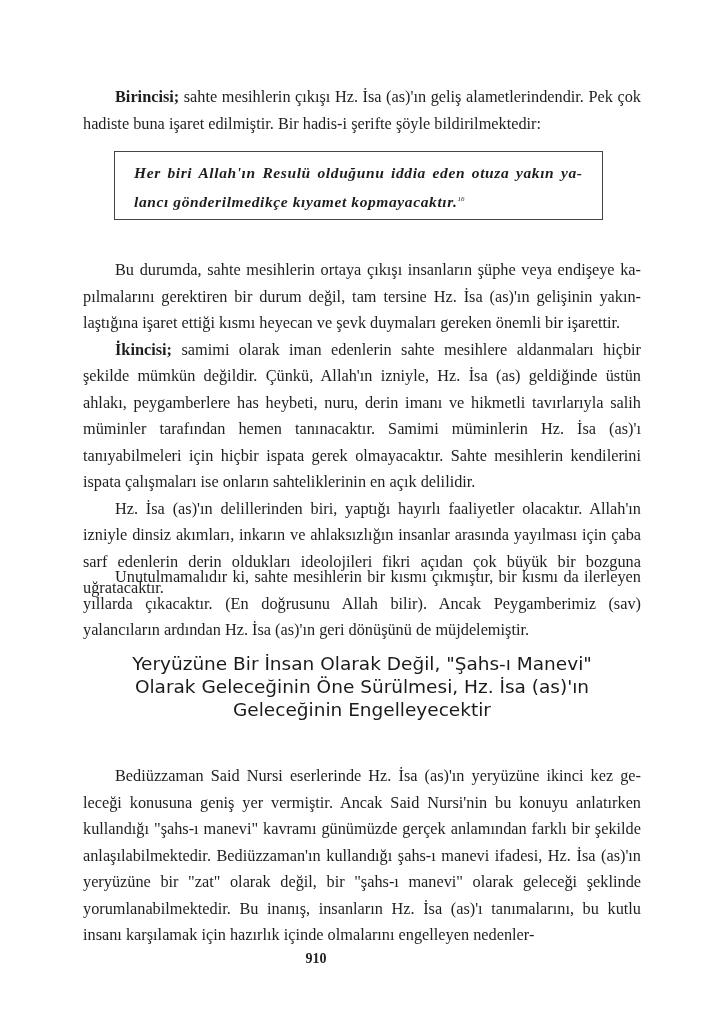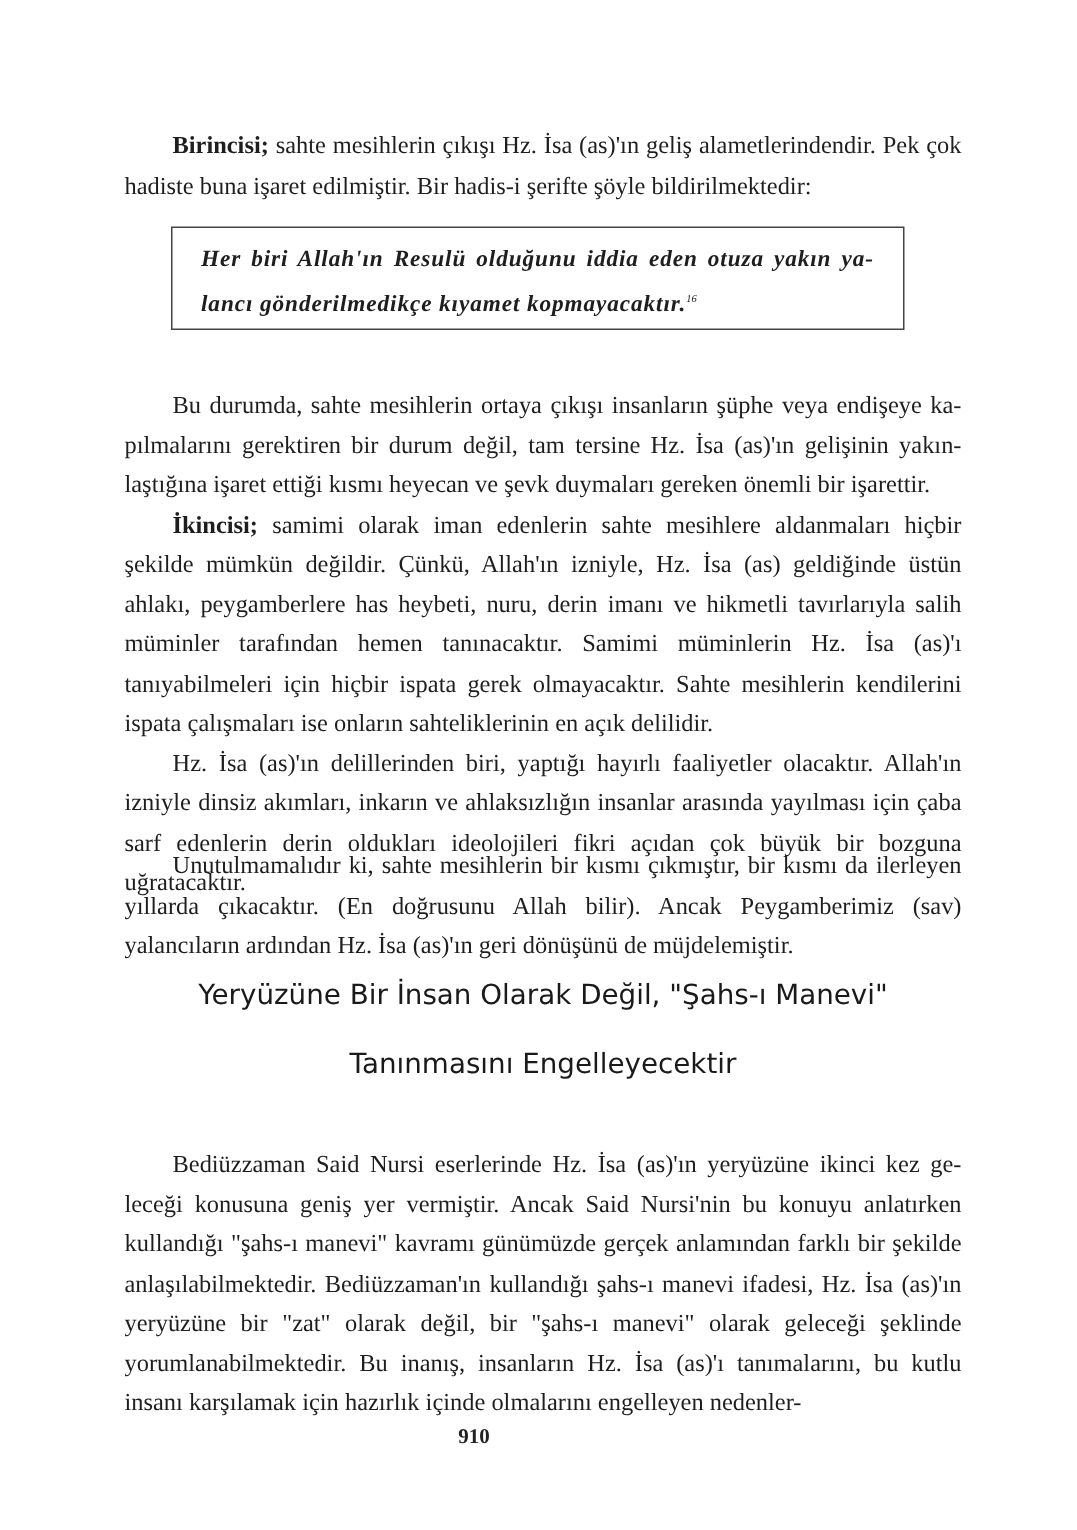--- a/index.html
+++ b/index.html
@@ -108,22 +108,22 @@
     <p class="p"><span class="b">İkincisi;</span><span> samimi olarak iman edenlerin sahte mesihlere aldanmaları hiçbir şekilde mümkün değildir. Çünkü, Allah'ın izniyle, Hz. İsa (as) geldiğinde üstün ahlakı, peygamberlere has heybeti, nuru, derin imanı ve hikmetli tavırlarıyla sa­lih müminler tarafından hemen tanınacaktır. Samimi müminlerin Hz. İsa (as)'ı tanıyabilmeleri için hiçbir ispata gerek olmayacaktır. Sahte mesihlerin kendileri­ni ispata çalışmaları ise onların sahteliklerinin en açık delilidir.</span></p>
     <p class="p">Hz. İsa (as)'ın delillerinden biri, yaptığı hayırlı faaliyetler olacaktır. Allah'ın izniyle dinsiz akımları, inkarın ve ahlaksızlığın insanlar arasında yayılması için çaba sarf edenlerin derin oldukları ideolojileri fikri açıdan çok büyük bir bozgu­na uğratacaktır.</p>
   </div>
 
   <div class="sec3">
     <p class="p">Unutulmamalıdır ki, sahte mesihlerin bir kısmı çıkmıştır, bir kısmı da iler­leyen yıllarda çıkacaktır. (En doğrusunu Allah bilir). Ancak Peygamberimiz (sav) yalancıların ardından Hz. İsa (as)'ın geri dönüşünü de müjdelemiştir.</p>
   </div>
 
   <h2 class="heading">
     <span>Yeryüzüne Bir İnsan Olarak Değil, "Şahs-ı Manevi"</span><br>
-    <br>
-    <span>Tanınmasını Engelleyecektir</span>
+    <span>Olarak Geleceğinin Öne Sürülmesi, Hz. İsa (as)'ın</span><br>
+    <span>Geleceğinin Engelleyecektir</span>
   </h2>
 
   <div class="sec4">
     <p class="p">Bediüzzaman Said Nursi eserlerinde Hz. İsa (as)'ın yeryüzüne ikinci kez ge­leceği konusuna geniş yer vermiştir. Ancak Said Nursi'nin bu konuyu anlatırken kullandığı "şahs-ı manevi" kavramı günümüzde gerçek anlamından farklı bir şe­kilde anlaşılabilmektedir. Bediüzzaman'ın kullandığı şahs-ı manevi ifadesi, Hz. İsa (as)'ın yeryüzüne bir "zat" olarak değil, bir "şahs-ı manevi" olarak geleceği şeklinde yorumlanabilmektedir. Bu inanış, insanların Hz. İsa (as)'ı tanımalarını, bu kutlu insanı karşılamak için hazırlık içinde olmalarını engelleyen nedenler-</p>
   </div>
 </div>
 
 <div class="page-number">910</div>
 
 </body></html>

